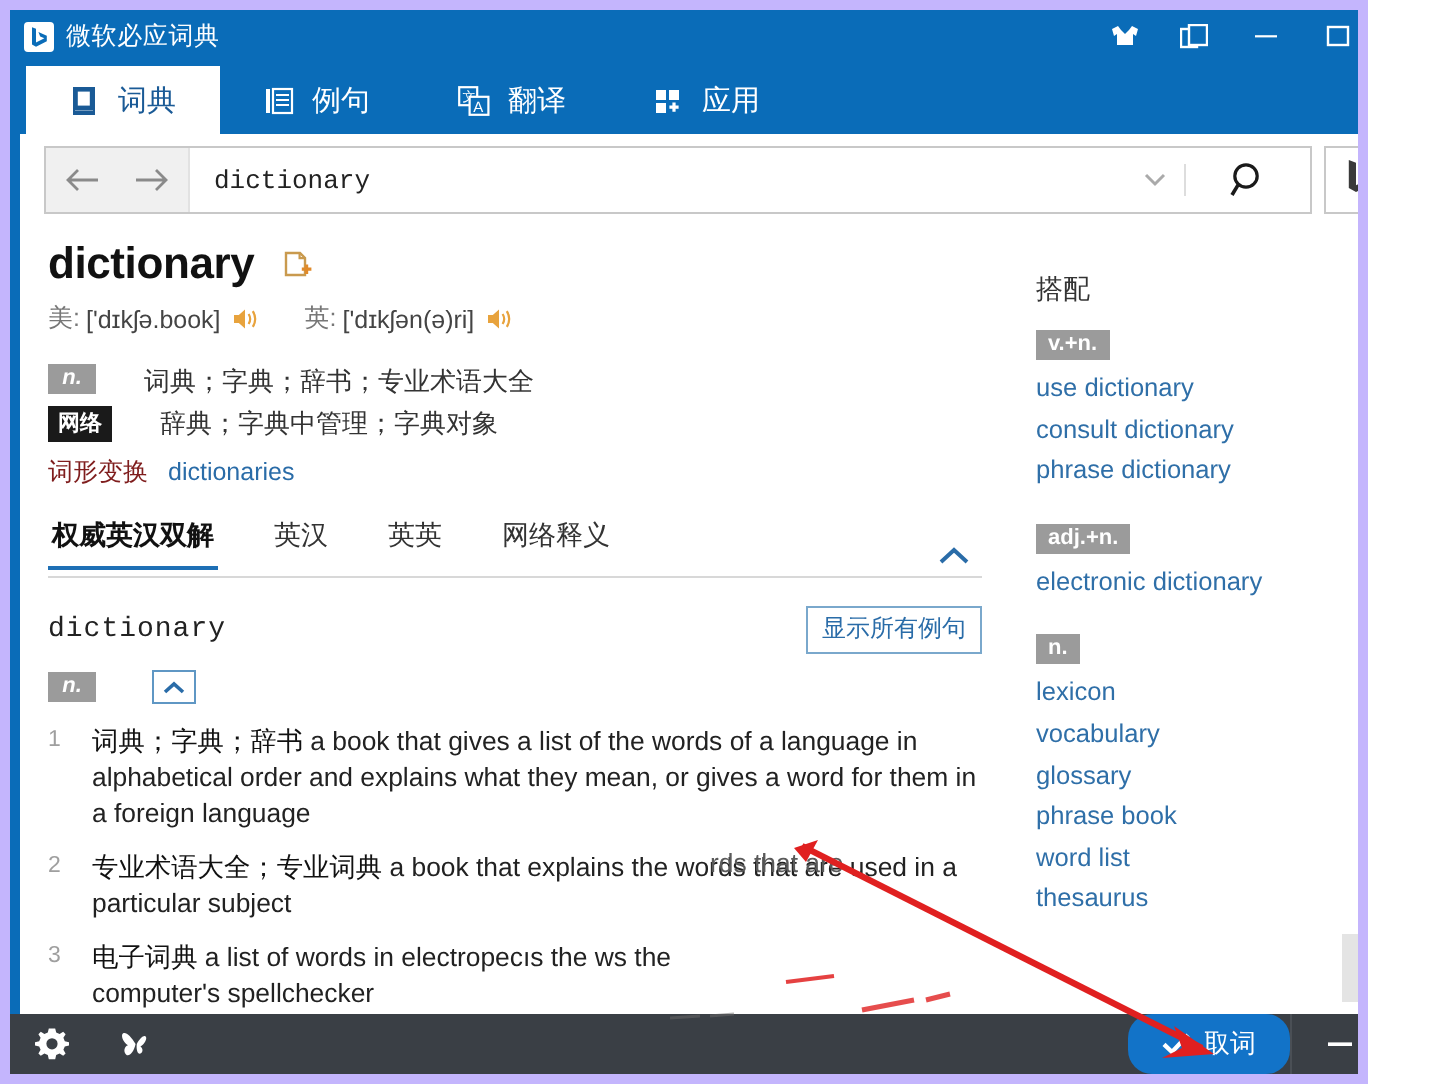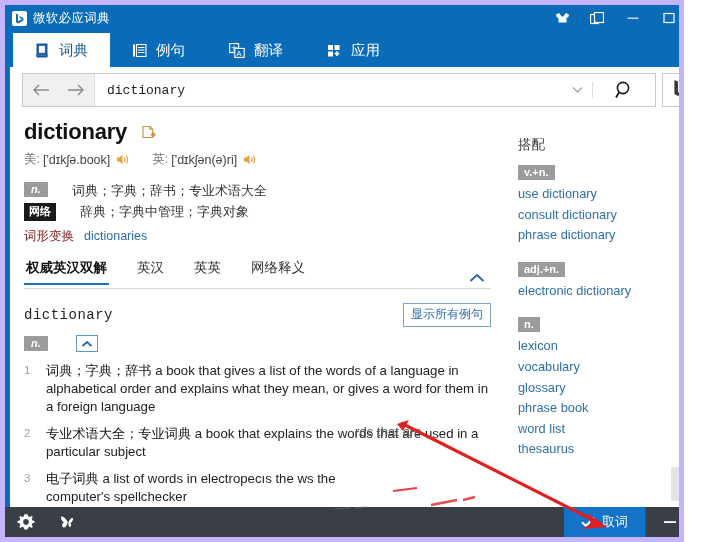--- a/index.html
+++ b/index.html
@@ -332,21 +332,21 @@
   .sb-spacer { flex: 1 1 auto; }
   .sb-toggle {
     height: 30px;
     display: flex; align-items: center; justify-content: center;
     color: #ffffff;
     font-size: 13px;
     padding: 0 17px;
     cursor: pointer;
     white-space: nowrap;
   }
-  .sb-toggle.on { background: #1273c8; }
+  .sb-toggle.on { background: #1273c8; border-radius: 12px; }
   .sb-toggle.off { background: #3a3f45; border-left: 1px solid #4a4f55; }
   .sb-toggle .mark { margin-right: 7px; display: flex; align-items: center; }
 
   
   .ghost {
     position: absolute;
     color: #333;
     font-size: 13.2px;
     line-height: 18px;
     pointer-events: none;

